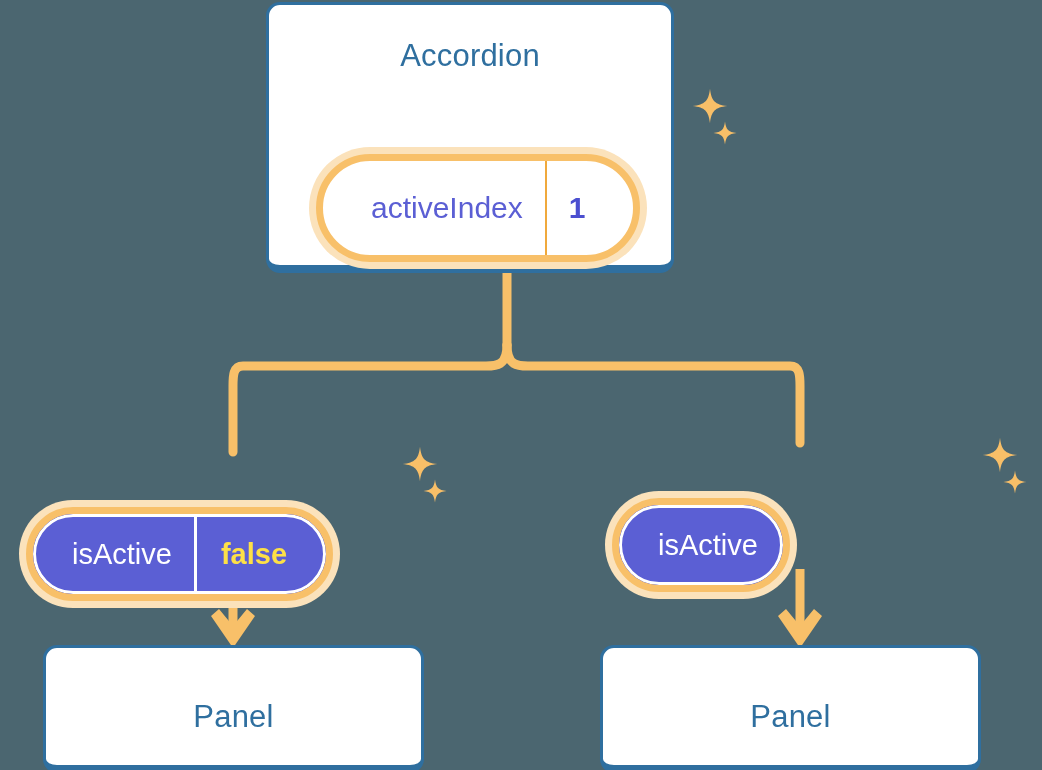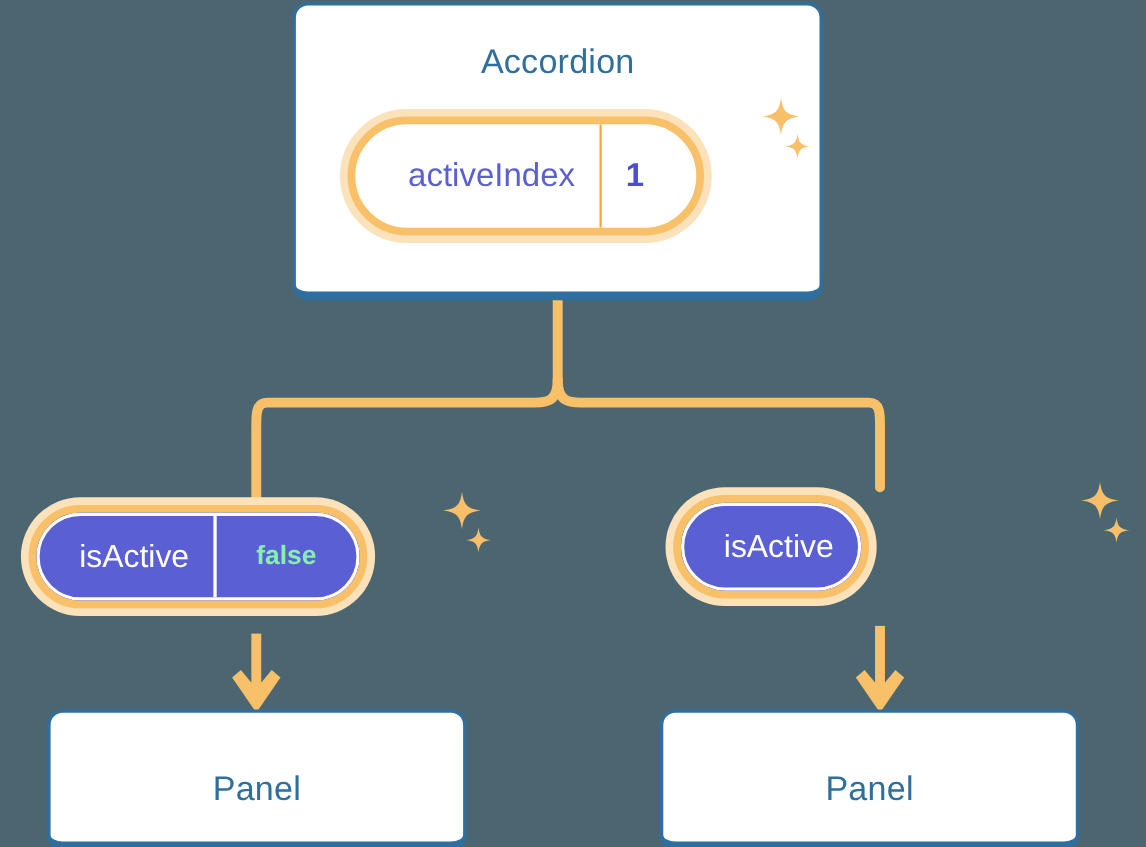--- a/index.html
+++ b/index.html
@@ -34,39 +34,40 @@
   .card-title {
     color: #2f6f9f;
     font-size: 31px;
     text-align: center;
     letter-spacing: .2px;
     white-space: nowrap;
   }
 
   #accordion-card {
     left: 266px; top: 2px;
-    width: 482px; height: 271px;
+    width: 408px; height: 271px;
   }
   #accordion-card .card-title { margin-top: 33px; }
 
   .panel-card {
     top: 645px;
     width: 381px; height: 128px;
   }
   #panel-card-left  { left: 43px; }
   #panel-card-right { left: 600px; }
   .panel-card .card-title { margin-top: 51px; }
 
   
   .pill-wrap {
     position: absolute;
     display: inline-block;
     border-radius: 999px;
     background: #fbe2bb;          
     padding: 7px;
+    margin-top: 48px;
   }
   .pill {
     display: flex;
     align-items: stretch;
     border-radius: 999px;
     border: 7px solid #f8c069;    
     box-sizing: border-box;
     overflow: hidden;
   }
   .pill-cell {
@@ -100,24 +101,24 @@
   .pill-solid .pill {
     background: #5b5fd4;
     height: 94px;
   }
   .pill-solid .pill-key {
     padding: 0 22px 0 36px;
     font-size: 29px;
     color: #ffffff;
   }
   .pill-solid .pill-val {
-    padding: 0 36px 0 36px;
-    font-size: 24px;
+    padding: 0 36px 0 24px;
+    font-size: 29px;
     font-weight: bold;
-    color: #86efac;
+    color: #fde047;
     border-left: 3px solid #ffffff;
   }
   .pill-solid .pill { border-radius: 999px; }
   .pill-solid .pill-inner-gap {
     display: flex;
     border-radius: 999px;
     border: 3px solid #ffffff;
     box-sizing: border-box;
     overflow: hidden;
     background: #5b5fd4;

